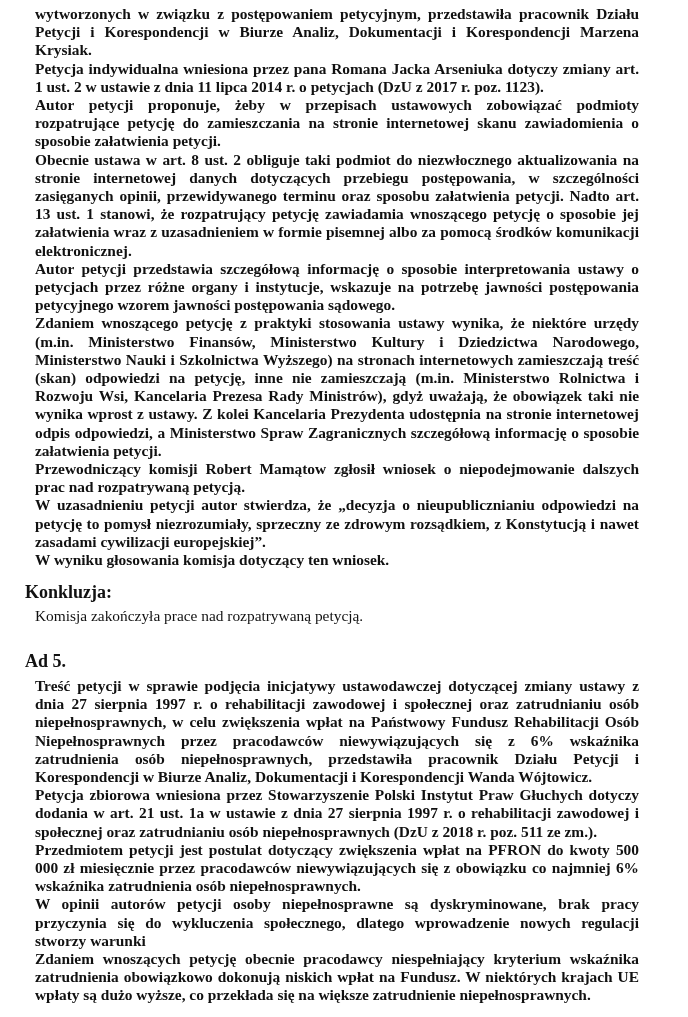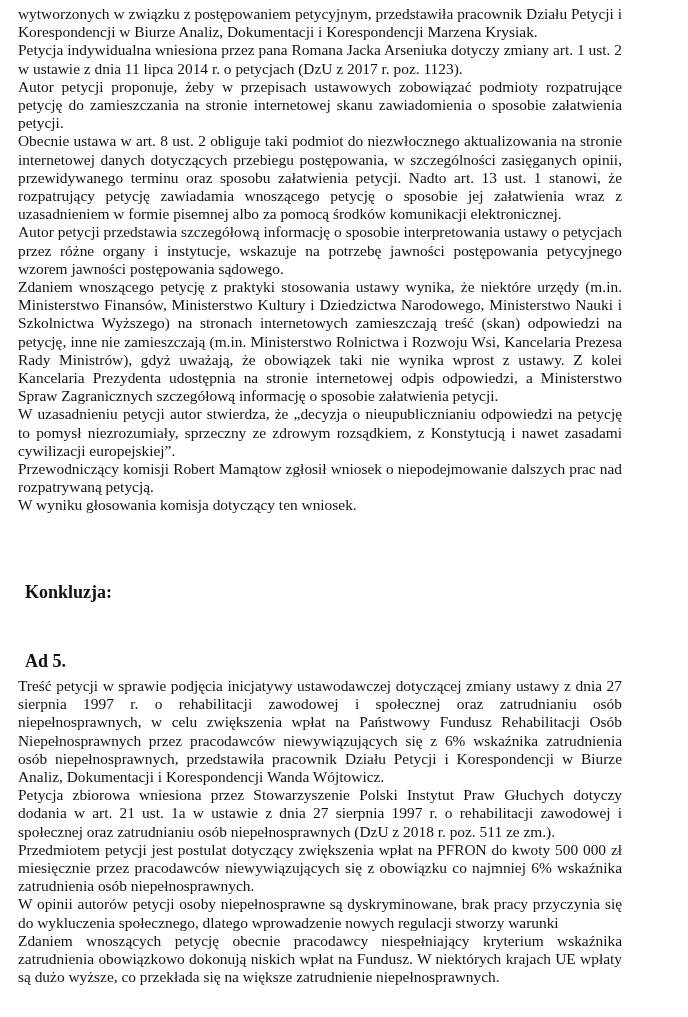--- a/index.html
+++ b/index.html
@@ -17,25 +17,26 @@
   }
   .page {
     position: absolute;
     left: 0;
     top: 0;
     width: 688px;
     height: 1017px;
   }
   .body-block {
     position: absolute;
-    left: 18px;
+    left: 35px;
     width: 604px;
     font-size: 15.4px;
     line-height: 18.2px;
     text-align: justify;
+    font-weight: bold;
   }
   .body-block p {
     margin: 0;
   }
   #block-top { top: 5px; }
   .heading {
     position: absolute;
     left: 25px;
     font-size: 18px;
     font-weight: bold;
@@ -57,26 +58,27 @@
 
 <div class="page">
 
   <div id="block-top" class="body-block">
     <p>wytworzonych w związku z postępowaniem petycyjnym, przedstawiła pracownik Działu Petycji i Korespondencji w Biurze Analiz, Dokumentacji i Korespondencji Marzena Krysiak.</p>
     <p>Petycja indywidualna wniesiona przez pana Romana Jacka Arseniuka dotyczy zmiany art. 1 ust. 2 w ustawie z dnia 11 lipca 2014 r. o petycjach (DzU z 2017 r. poz. 1123).</p>
     <p>Autor petycji proponuje, żeby w przepisach ustawowych zobowiązać podmioty rozpatrujące petycję do zamieszczania na stronie internetowej skanu zawiadomienia o sposobie załatwienia petycji.</p>
     <p>Obecnie ustawa w art. 8 ust. 2 obliguje taki podmiot do niezwłocznego aktualizowania na stronie internetowej danych dotyczących przebiegu postępowania, w szczególności zasięganych opinii, przewidywanego terminu oraz sposobu załatwienia petycji. Nadto art. 13 ust. 1 stanowi, że rozpatrujący petycję zawiadamia wnoszącego petycję o sposobie jej załatwienia wraz z uzasadnieniem w formie pisemnej albo za pomocą środków komunikacji elektronicznej.</p>
     <p>Autor petycji przedstawia szczegółową informację o sposobie interpretowania ustawy o petycjach przez różne organy i instytucje, wskazuje na potrzebę jawności postępowania petycyjnego wzorem jawności postępowania sądowego.</p>
     <p>Zdaniem wnoszącego petycję z praktyki stosowania ustawy wynika, że niektóre urzędy (m.in. Ministerstwo Finansów, Ministerstwo Kultury i Dziedzictwa Narodowego, Ministerstwo Nauki i Szkolnictwa Wyższego) na stronach internetowych zamieszczają treść (skan) odpowiedzi na petycję, inne nie zamieszczają (m.in. Ministerstwo Rolnictwa i Rozwoju Wsi, Kancelaria Prezesa Rady Ministrów), gdyż uważają, że obowiązek taki nie wynika wprost z ustawy. Z kolei Kancelaria Prezydenta udostępnia na stronie internetowej odpis odpowiedzi, a Ministerstwo Spraw Zagranicznych szczegółową informację o sposobie załatwienia petycji.</p>
+    <p>Przewodniczący komisji Robert Mamątow zgłosił wniosek o niepodejmowanie dalszych prac nad rozpatrywaną petycją.</p>
     <p>W uzasadnieniu petycji autor stwierdza, że „decyzja o nieupublicznianiu odpowiedzi na petycję to pomysł niezrozumiały, sprzeczny ze zdrowym rozsądkiem, z Konstytucją i nawet zasadami cywilizacji europejskiej”.</p>
-    <p>Przewodniczący komisji Robert Mamątow zgłosił wniosek o niepodejmowanie dalszych prac nad rozpatrywaną petycją.</p>
     <p>W wyniku głosowania komisja dotyczący ten wniosek.</p>
   </div>
 
   <div id="conclusion-heading" class="heading">Konkluzja:</div>
+  <div id="conclusion-text">Komisja zakończyła prace nad rozpatrywaną petycją.</div>
 
   <div id="ad9-heading" class="heading">Ad 5.</div>
 
   <div id="block-ad9" class="body-block">
     <p>Treść petycji w sprawie podjęcia inicjatywy ustawodawczej dotyczącej zmiany ustawy z dnia 27 sierpnia 1997 r. o rehabilitacji zawodowej i społecznej oraz zatrudnianiu osób niepełnosprawnych, w celu zwiększenia wpłat na Państwowy Fundusz Rehabilitacji Osób Niepełnosprawnych przez pracodawców niewywiązujących się z 6% wskaźnika zatrudnienia osób niepełnosprawnych, przedstawiła pracownik Działu Petycji i Korespondencji w Biurze Analiz, Dokumentacji i Korespondencji Wanda Wójtowicz.</p>
     <p>Petycja zbiorowa wniesiona przez Stowarzyszenie Polski Instytut Praw Głuchych dotyczy dodania w art. 21 ust. 1a w ustawie z dnia 27 sierpnia 1997 r. o rehabilitacji zawodowej i społecznej oraz zatrudnianiu osób niepełnosprawnych (DzU z 2018 r. poz. 511 ze zm.).</p>
     <p>Przedmiotem petycji jest postulat dotyczący zwiększenia wpłat na PFRON do kwoty 500 000 zł miesięcznie przez pracodawców niewywiązujących się z obowiązku co najmniej 6% wskaźnika zatrudnienia osób niepełnosprawnych.</p>
     <p>W opinii autorów petycji osoby niepełnosprawne są dyskryminowane, brak pracy przyczynia się do wykluczenia społecznego, dlatego wprowadzenie nowych regulacji stworzy warunki</p>
     <p>Zdaniem wnoszących petycję obecnie pracodawcy niespełniający kryterium wskaźnika zatrudnienia obowiązkowo dokonują niskich wpłat na Fundusz. W niektórych krajach UE wpłaty są dużo wyższe, co przekłada się na większe zatrudnienie niepełnosprawnych.</p>
   </div>

